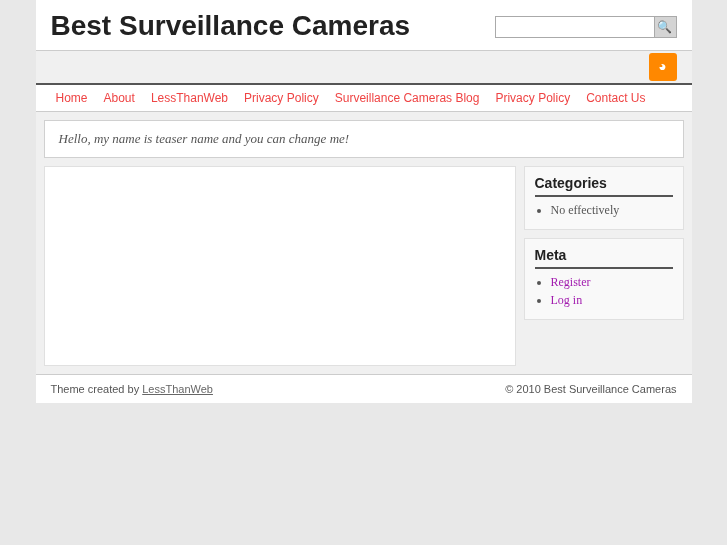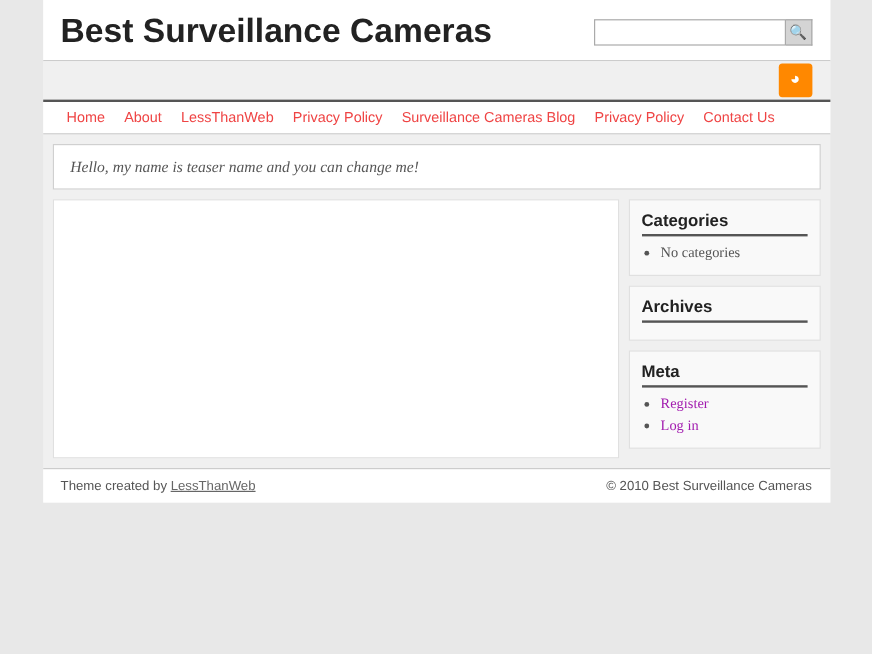--- a/index.html
+++ b/index.html
@@ -85,28 +85,24 @@
   <div id="teaser">Hello, my name is teaser name and you can change me!</div>
 
   <div id="content-area">
     <div id="main-content"></div>
 
     <div id="sidebar">
 
       <div class="sidebar-widget">
         <h3>Categories</h3>
         <ul id="categories-list">
-        <li>No categories</li>
+        <li>No effectively</li>
           </ul>
       </div>
 
-      <div class="sidebar-widget">
-        <h3>Archives</h3>
-        <ul id="archives-list"></ul>
-      </div>
 
       <div class="sidebar-widget">
         <h3>Meta</h3>
         <ul id="meta-list">
             <li><a href="#">Register</a></li>
             <li><a href="#">Log in</a></li>
           </ul>
       </div>
 
     </div>

